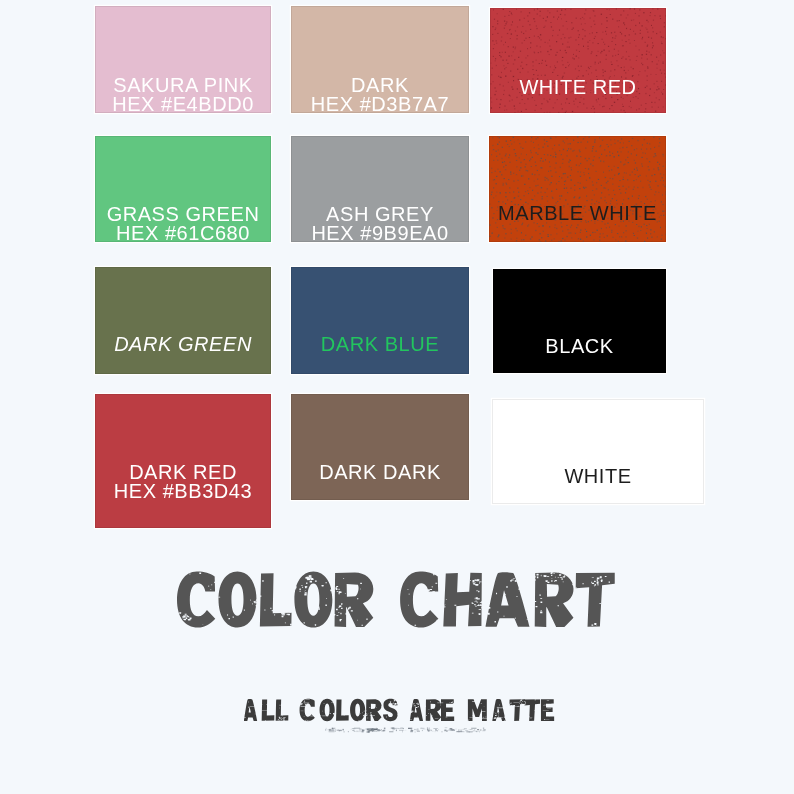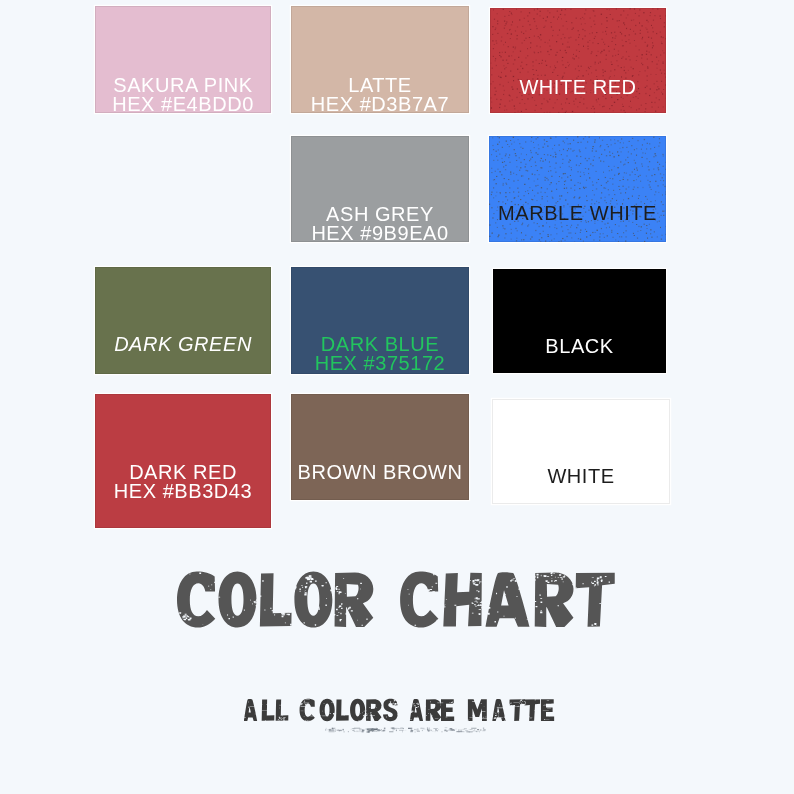--- a/index.html
+++ b/index.html
@@ -20,21 +20,21 @@
 </head>
 <body>
 
 <div class="page">
   <div class="grid" id="grid">
       <div class="sw" style="left: 95px; top: 6px; width: 176px; height: 107px; background: rgb(228, 189, 208); color: rgb(255, 255, 255);">
         <div class="lbl" style="top:69.70px">SAKURA PINK</div>
         <div class="lbl" style="top:88.70px">HEX #E4BDD0</div>
       </div>
       <div class="sw" style="left: 291px; top: 6px; width: 178px; height: 107px; background: rgb(211, 183, 167); color: rgb(255, 255, 255);">
-        <div class="lbl" style="top:69.70px">LATTE</div>
+        <div class="lbl" style="top:69.70px">DARK</div>
         <div class="lbl" style="top:88.70px">HEX #D3B7A7</div>
       </div>
       <div class="sw" style="left: 490px; top: 8px; width: 176px; height: 105px; background: rgb(192, 58, 64); color: rgb(255, 255, 255);">
         <svg class="tex" viewBox="0 0 176 105" preserveAspectRatio="none">
           <g fill="#86222b">
             <rect x="3.05" y="1.26" width="0.96" height="1.24" opacity="0.46"></rect>
             <rect x="12.70" y="0.83" width="1.22" height="1.01" opacity="0.85"></rect>
             <rect x="19.15" y="3.03" width="1.15" height="1.01" opacity="0.67"></rect>
             <rect x="20.80" y="4.55" width="1.16" height="1.25" opacity="0.76"></rect>
             <rect x="26.07" y="0.89" width="0.97" height="0.97" opacity="0.47"></rect>
@@ -714,25 +714,29 @@
             <rect x="140.94" y="107.07" width="1.05" height="1.30" opacity="0.82"></rect>
             <rect x="142.26" y="105.38" width="1.16" height="0.97" opacity="0.85"></rect>
             <rect x="149.85" y="106.86" width="0.95" height="0.92" opacity="0.41"></rect>
             <rect x="154.47" y="103.09" width="1.28" height="0.93" opacity="0.52"></rect>
             <rect x="163.55" y="106.24" width="1.05" height="1.00" opacity="0.45"></rect>
             <rect x="175.87" y="105.75" width="1.20" height="1.20" opacity="0.66"></rect>
           </g>
         </svg>
         <div class="lbl" style="top:69.90px">WHITE RED</div>
       </div>
+      <div class="sw" style="left: 95px; top: 136px; width: 176px; height: 106px; background: rgb(97, 198, 128); color: rgb(255, 255, 255);">
+        <div class="lbl" style="top:69.00px">GRASS GREEN</div>
+        <div class="lbl" style="top:88.00px">HEX #61C680</div>
+      </div>
       <div class="sw" style="left: 291px; top: 136px; width: 178px; height: 106px; background: rgb(155, 158, 160); color: rgb(255, 255, 255);">
         <div class="lbl" style="top:69.00px">ASH GREY</div>
         <div class="lbl" style="top:88.00px">HEX #9B9EA0</div>
       </div>
-      <div class="sw" style="left: 489px; top: 136px; width: 177px; height: 106px; background: #3b82f6; color: rgb(29, 29, 29);">
+      <div class="sw" style="left: 489px; top: 136px; width: 177px; height: 106px; background: #c2410c; color: rgb(29, 29, 29);">
         <svg class="tex" viewBox="0 0 177 106" preserveAspectRatio="none">
           <g fill="#4d5259">
             <rect x="3.24" y="1.22" width="1.01" height="1.23" opacity="0.46"></rect>
             <rect x="8.20" y="0.28" width="1.15" height="0.93" opacity="0.56"></rect>
             <rect x="9.76" y="1.19" width="1.06" height="1.13" opacity="0.93"></rect>
             <rect x="16.71" y="4.49" width="1.08" height="1.29" opacity="0.86"></rect>
             <rect x="21.10" y="3.98" width="1.05" height="0.92" opacity="0.79"></rect>
             <rect x="23.67" y="0.76" width="1.34" height="1.11" opacity="0.93"></rect>
             <rect x="28.60" y="3.17" width="0.97" height="0.92" opacity="0.46"></rect>
             <rect x="42.26" y="0.88" width="0.99" height="1.14" opacity="0.82"></rect>
@@ -1503,33 +1507,32 @@
             <rect x="174.99" y="106.75" width="0.98" height="1.21" opacity="0.68"></rect>
           </g>
         </svg>
         <div class="lbl" style="top:67.90px">MARBLE WHITE</div>
       </div>
       <div class="sw" style="left: 95px; top: 267px; width: 176px; height: 107px; background: rgb(104, 114, 77); color: rgb(255, 255, 255); font-style: italic;">
         <div class="lbl" style="top:68.20px">DARK GREEN</div>
       </div>
       <div class="sw" style="left: 291px; top: 267px; width: 178px; height: 107px; background: rgb(55, 81, 114); color: #22c55e;">
         <div class="lbl" style="top:68.20px">DARK BLUE</div>
-        <div class="lbl" style="top:87.20px">HEX #375172</div>
       </div>
       <div class="sw" style="left: 493px; top: 269px; width: 173px; height: 104px; background: rgb(0, 0, 0); color: rgb(255, 255, 255); text-decoration: underline;">
         <div class="lbl" style="top:67.90px">BLACK</div>
       </div>
       <div class="sw" style="left: 95px; top: 394px; width: 176px; height: 134px; background: rgb(187, 61, 67); color: rgb(255, 255, 255);">
         <div class="lbl" style="top:68.90px">DARK RED</div>
         <div class="lbl" style="top:87.90px">HEX #BB3D43</div>
       </div>
       <div class="sw" style="left: 291px; top: 394px; width: 178px; height: 106px; background: rgb(125, 101, 86); color: rgb(255, 255, 255);">
-        <div class="lbl" style="top:68.90px">BROWN BROWN</div>
+        <div class="lbl" style="top:68.90px">DARK DARK</div>
       </div>
-      <div class="sw" style="left: 492px; top: 399px; width: 178px; height: 105px; background: rgb(255, 255, 255); color: rgb(29, 29, 29);">
+      <div class="sw" style="left: 492px; top: 399px; width: 212px; height: 105px; background: rgb(255, 255, 255); color: rgb(29, 29, 29);">
         <div class="lbl" style="top:67.90px">WHITE</div>
       </div>
     </div>
   <svg class="headsvg" id="headsvg" viewBox="0 0 794 794">
       <defs>
         <mask id="mt" maskUnits="userSpaceOnUse" x="-5" y="-6" width="805.9" height="114">
           <rect x="-5" y="-6" width="805.9" height="114" fill="#fff"></rect>
           <g fill="#000">
             <rect x="661.6" y="69.2" width="1.0" height="2.3" rx="0.3"></rect>
             <rect x="652.1" y="61.9" width="3.0" height="2.4" rx="0.3"></rect>

